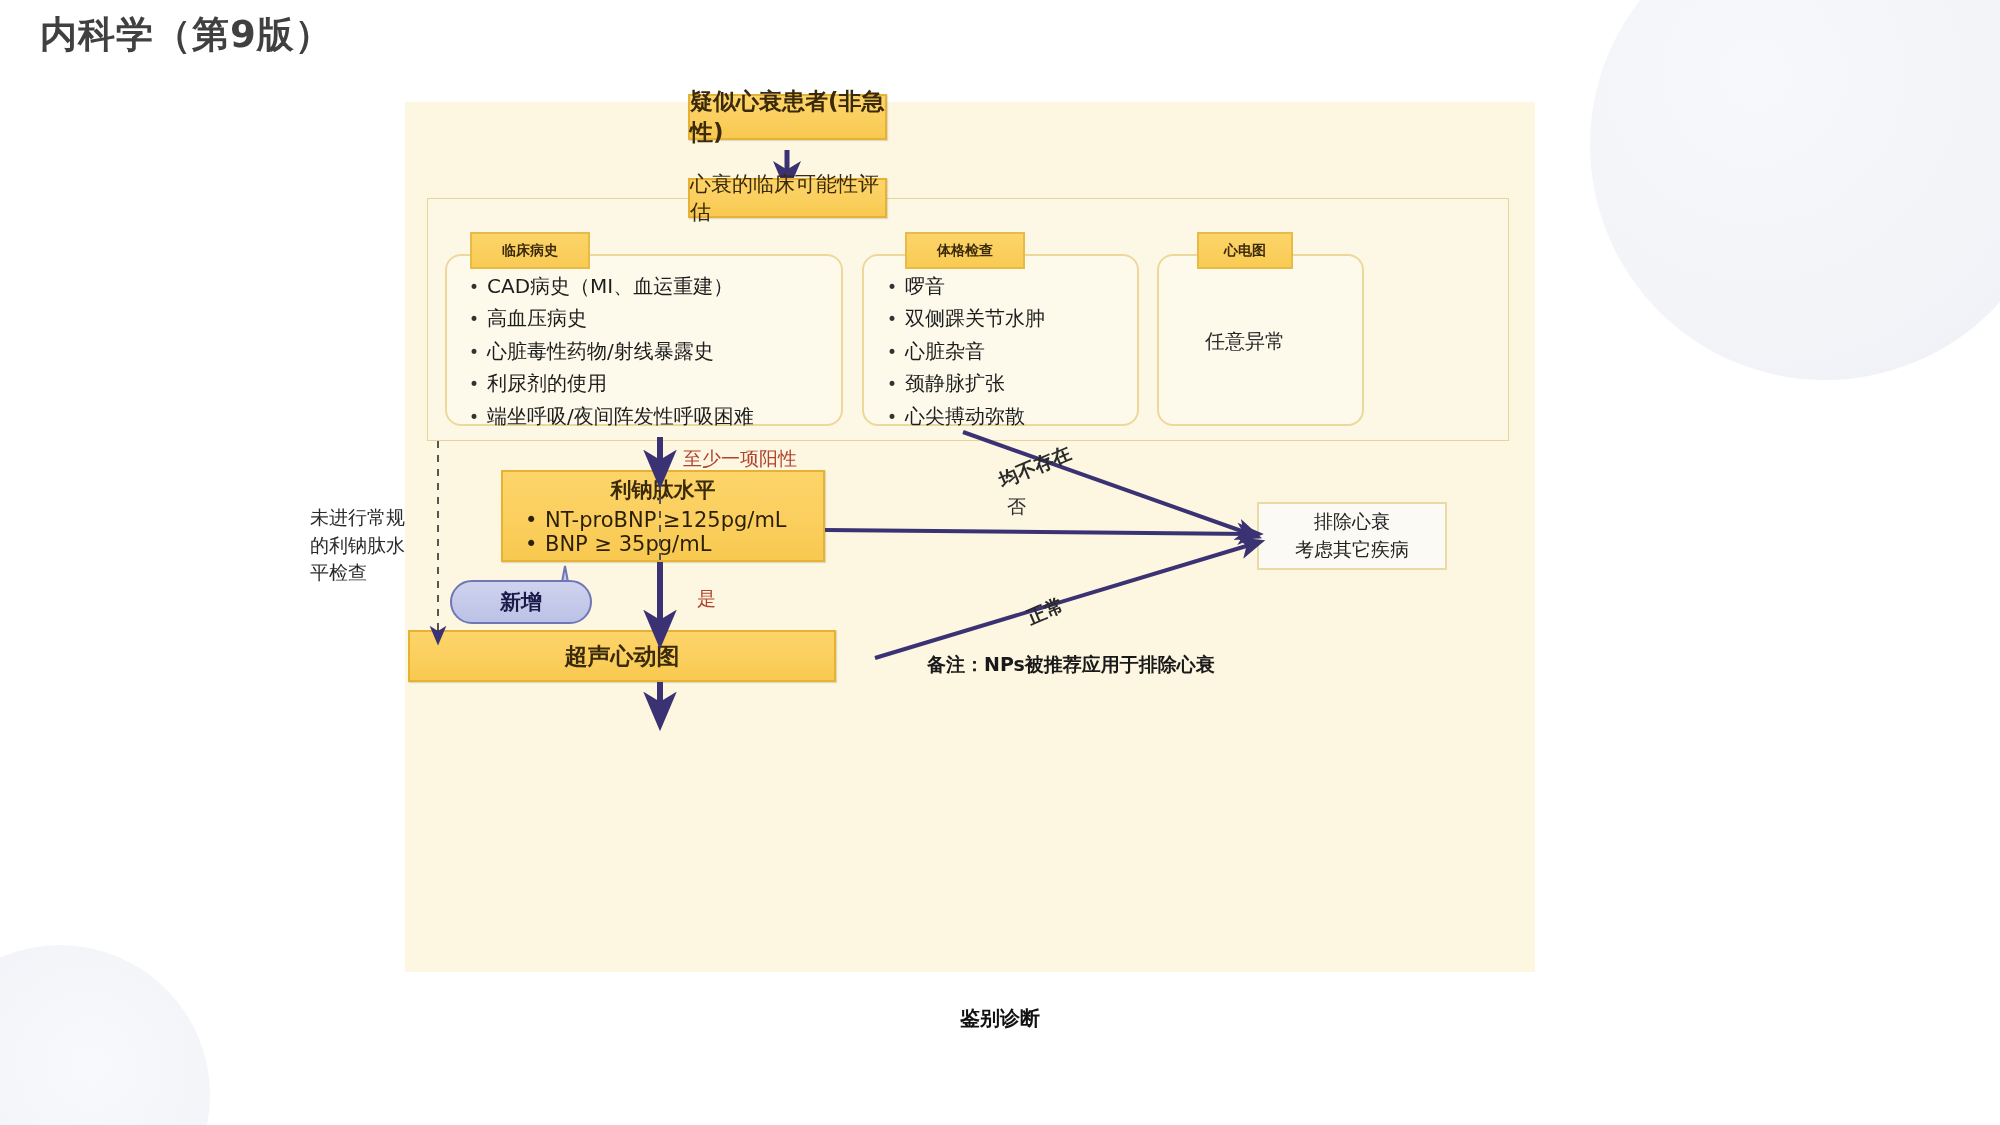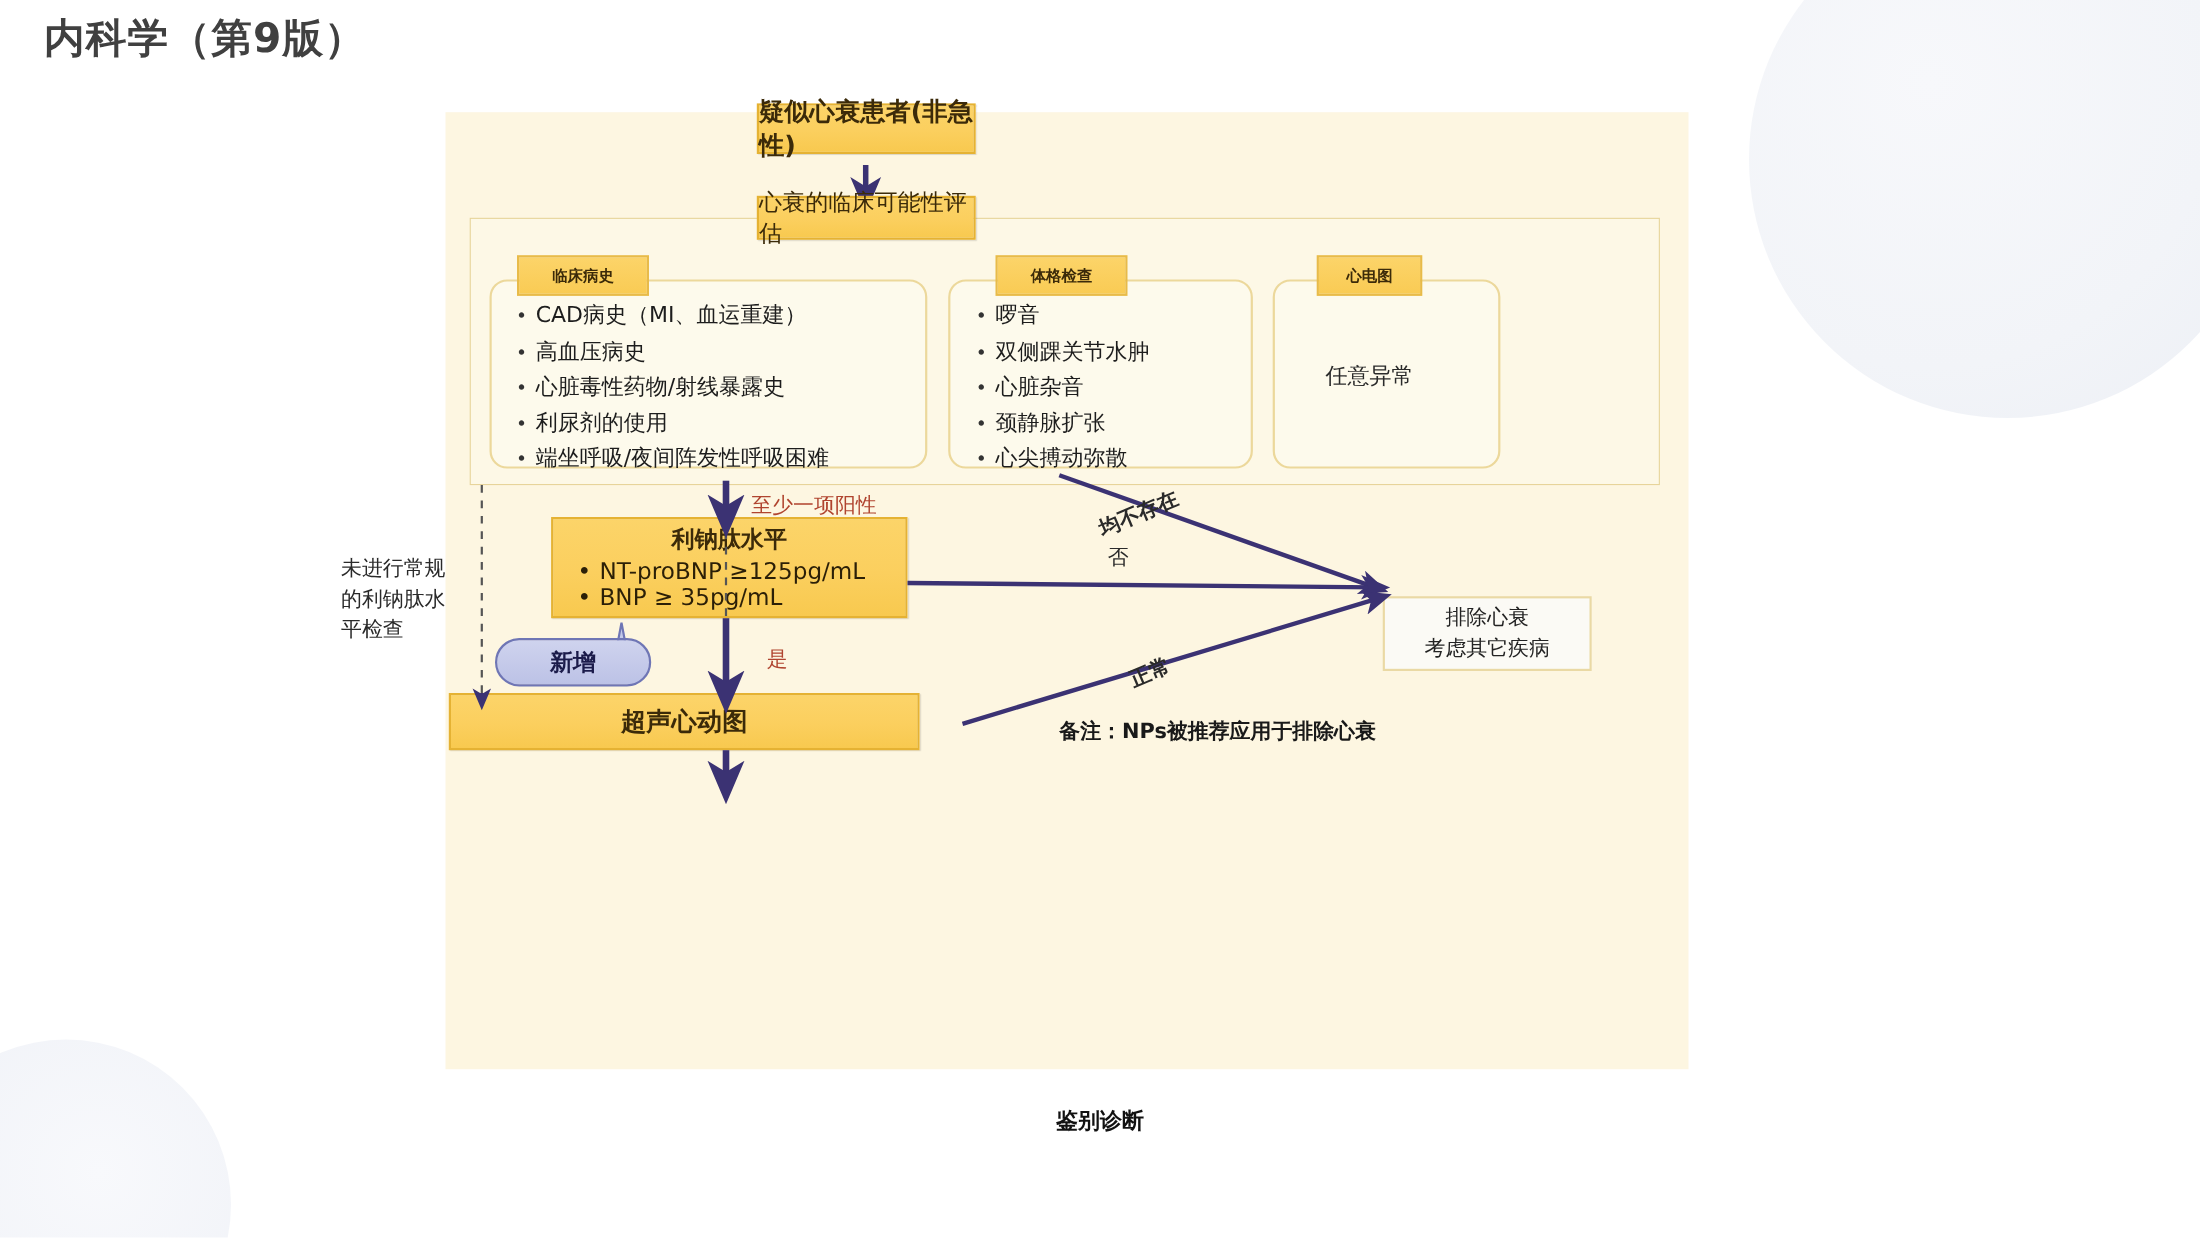--- a/index.html
+++ b/index.html
@@ -253,49 +253,49 @@
     <div class="lbl lbl-rot2" style="left:618px;top:505px;font-weight:bold;">
       <span>正常</span>
     </div>
 
     <div class="multiline" style="left:-95px;top:362px;">
       <div>未进行常规</div>
       <div>的利钠肽水</div>
       <div>平检查</div>
     </div>
 
-    <div class="obox" style="left:96px;top:368px;width:324px;height:92px;flex-direction:column;align-items:flex-start;justify-content:flex-start;padding:4px 0 4px 0;">
+    <div class="obox" style="left:96px;top:368px;width:324px;height:92px;flex-direction:column;align-items:flex-start;justify-content:space-between;padding:4px 0 4px 0;">
       <div style="width:100%;text-align:center;font-size:21px;font-weight:bold;margin-bottom:3px;">利钠肽水平</div>
       <div style="display:flex;align-items:baseline;padding-left:22px;font-size:21px;font-weight:normal;color:#2b1f07;">
         <span style="width:20px;">•</span>
         <span>NT-proBNP ≥125pg/mL</span>
       </div>
       <div style="display:flex;align-items:baseline;padding-left:22px;font-size:21px;font-weight:normal;color:#2b1f07;">
         <span style="width:20px;">•</span>
         <span>BNP ≥ 35pg/mL</span>
       </div>
     </div>
 
-    <div class="whitebox" style="left:852px;top:400px;width:190px;height:68px;margin-top:40px;">
+    <div class="whitebox" style="left:852px;top:400px;width:190px;height:68px;">
       <div>排除心衰</div>
       <div>考虑其它疾病</div>
     </div>
 
     <svg class="callout-tail" width="70" height="40" style="left:108px;top:462px;">
       <path d="M2,34 L46,34 L52,2 L58,34 L66,34" fill="#c3c9e9" stroke="#6f76b5" stroke-width="2"></path>
     </svg>
     <div class="callout" style="left:45px;top:478px;width:138px;height:40px;">
       <span>新增</span>
     </div>
 
     <div class="obox" style="left:3px;top:528px;width:428px;height:52px;font-size:23px;">
       <span>超声心动图</span>
     </div>
 
-    <div class="note" style="left:522px;top:550px;margin-left:36px;">
+    <div class="note" style="left:522px;top:550px;">
       <span>备注：NPs被推荐应用于排除心衰</span>
     </div>
 
 
   </div>
 </div>
 
 <div class="cap">鉴别诊断</div>
 
 </body></html>

